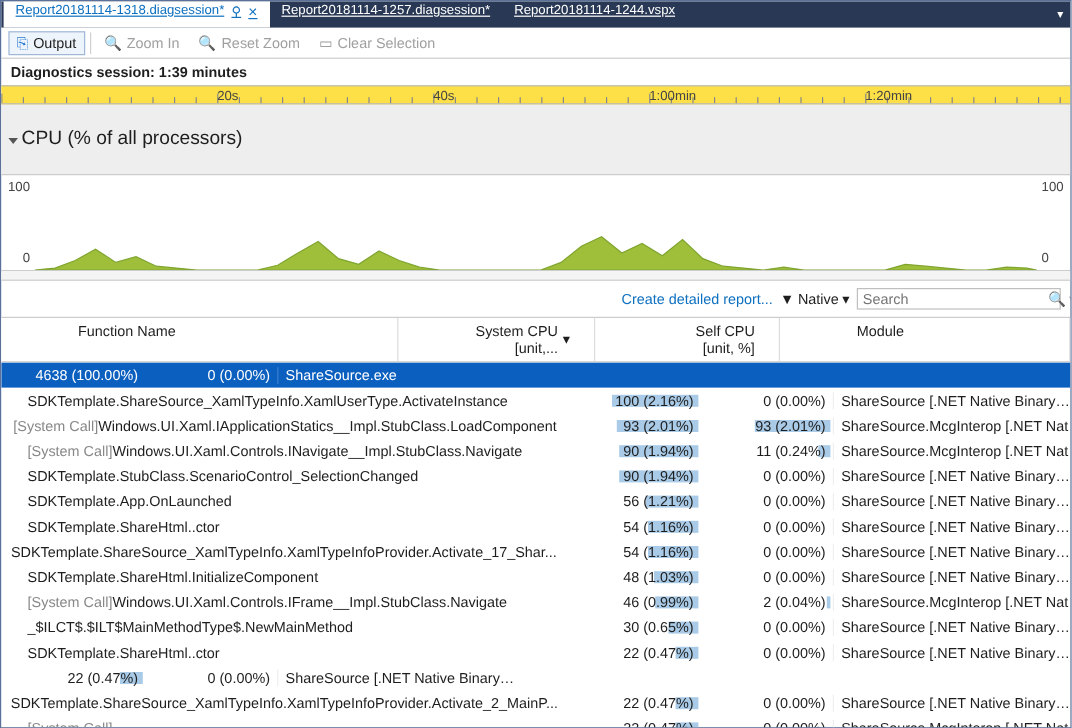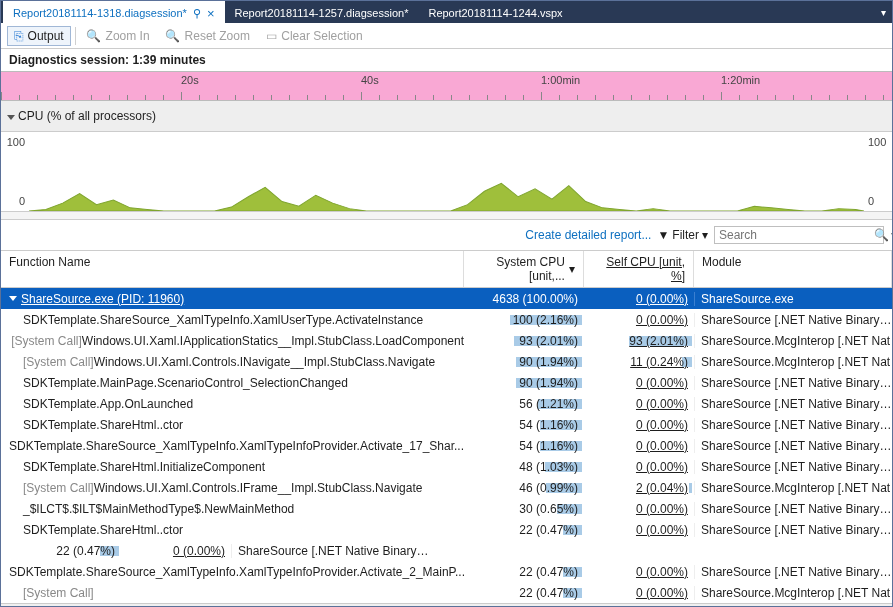--- a/index.html
+++ b/index.html
@@ -1,50 +1,50 @@
 <!DOCTYPE html>
 <html><head>
 <meta charset="utf-8">
 <style>
 * { box-sizing: border-box; margin: 0; padding: 0; }
 body { font-family: "Segoe UI", Tahoma, sans-serif; font-size: 12px; background: #fff; color: #1e1e1e; width: 893px; height: 607px; overflow: hidden; border: 1px solid #5b7199; }
 .tabs { background: #293955; height: 22px; display: flex; align-items: stretch; padding-left: 2px; }
-.tab { color: #fff; padding: 2px 10px 0 10px; display: flex; align-items: center; gap: 6px; font-size: 11px; cursor: pointer; }
+.tab { color: #fff; padding: 2px 10px 0 10px; display: flex; gap: 6px; font-size: 11px; cursor: pointer; text-decoration: underline; }
 .tab.active { background: #fff; color: #0e70c0; font-weight: normal; }
 .tab-close { font-size: 13px; line-height: 1; }
 .tab-pin { font-size: 11px; }
 .tabs-right { margin-left: auto; display: flex; align-items: center; color: #fff; padding-right: 6px; gap: 4px; }
 .tabs-right span { font-size: 10px; }
 .toolbar { height: 26px; border-bottom: 1px solid #ccc; display: flex; align-items: center; padding: 0 6px; gap: 2px; }
 .tb-btn { display: flex; align-items: center; gap: 4px; padding: 2px 6px; border: 1px solid transparent; cursor: pointer; }
 .tb-btn.primary { border: 1px solid #a0b7d6; background: #eef4fb; }
 .tb-btn.disabled { color: #a0a0a0; }
 .tb-sep { width: 1px; height: 18px; background: #d0d0d0; margin: 0 2px; }
 .session-bar { padding: 4px 8px; font-size: 12px; }
 .session-bar b { font-weight: 600; }
-.ruler { position: relative; height: 30px; border-top: 1px solid #bbb; border-bottom: 1px solid #bbb; background: #f9a8d4; }
+.ruler { position: relative; height: 16px; border-top: 1px solid #bbb; border-bottom: 1px solid #bbb; background: #fde047; }
 .ruler-lbl { position: absolute; top: 2px; font-size: 11px; color: #444; }
 .ruler-tick { position: absolute; bottom: 0; width: 1px; height: 5px; background: #888; }
 .ruler-tickL { height: 8px; }
-.cpu-hdr { background: #eeeeee; padding: 8px 6px; font-size: 12px; border-bottom: 1px solid #ccc; }
+.cpu-hdr { background: #eeeeee; padding: 20px 6px; font-size: 16px; border-bottom: 1px solid #ccc; }
 .chart-row { display: flex; height: 80px; border-bottom: 1px solid #ccc; }
 .yaxis { width: 28px; display: flex; flex-direction: column; justify-content: space-between; align-items: flex-end; padding: 4px 4px; font-size: 11px; color: #444; }
 .chart { flex: 1; position: relative; }
 .chart svg { width: 100%; height: 100%; }
 .tools-row { display: flex; align-items: center; gap: 6px; padding: 6px 8px; border-bottom: 1px solid #ccc; }
 .spacer { flex: 1; }
 .link { color: #0e70c0; cursor: pointer; }
 .filter-btn { display: flex; align-items: center; gap: 3px; cursor: pointer; }
 .search-wrap { display: flex; align-items: center; border: 1px solid #bfbfbf; padding: 1px 4px; width: 170px; }
 .search-in { border: none; outline: none; flex: 1; font-size: 12px; }
 .colhdr { display: flex; background: #fff; border-bottom: 1px solid #ccc; }
-.colhdr > div { padding: 4px 8px; font-size: 12px; border-right: 1px solid #ddd; }
+.colhdr > div { padding: 4px 20px; font-size: 12px; border-right: 1px solid #ddd; margin-left: 44px; }
 .c-name { flex: 1; }
 .c-total { width: 120px; text-align: right; display:flex; align-items:center; justify-content:flex-end; gap:4px;}
-.c-self { width: 110px; text-align: right; text-decoration: underline; }
+.c-self { width: 110px; text-align: right; }
 .c-mod { width: 198px; }
 .rows { overflow: hidden; }
 .row { display: flex; align-items: center; height: 21px; font-size: 12px; }
 .row:nth-child(even) { }
 .row .c-name { display: flex; align-items: center; padding-left: 8px; white-space: nowrap; overflow: hidden; text-overflow: ellipsis; }
 .row .indent { width: 14px; display:inline-block;}
 .row .c-total, .row .c-self { position: relative; padding-right: 6px; }
 .row .bar { position: absolute; right: 2px; top: 2px; bottom: 2px; background: #a9cbe7; z-index: 0; }
 .row .val { position: relative; z-index: 1; }
 .row .c-mod { padding-left: 6px; white-space: nowrap; overflow: hidden; text-overflow: ellipsis; border-left:1px solid #eee;}
@@ -182,21 +182,21 @@
   </div>
 </div>
 
 <div style="height:8px;background:#f4f4f4;border-bottom:1px solid #ccc"></div>
 
 <div class="tools-row">
   <div class="spacer"></div>
   <span class="link">Create detailed report...</span>
   <div class="filter-btn">
     <span>▼</span>
-    <span>Filter</span>
+    <span>Native</span>
     <span>▾</span>
   </div>
   <div class="search-wrap">
     <input class="search-in" placeholder="Search" style="">
     <span style="color:#666">🔍</span>
     <span style="color:#666;margin-left:2px">▾</span>
   </div>
 </div>
 
 <div class="colhdr">
@@ -204,24 +204,20 @@
   <div class="c-total">
       <span>System CPU [unit,...</span>
       <span>▾</span>
     </div>
   <div class="c-self">Self CPU [unit, %]</div>
   <div class="c-mod">Module</div>
 </div>
 
 <div class="rows" id="rows">
     <div class="row root-row">
-      <div class="c-name">
-        <span class="triD"></span>
-        <a>ShareSource.exe (PID: 11960)</a>
-      </div>
       <div class="c-total">
         <span class="val">4638 (100.00%)</span>
       </div>
       <div class="c-self"><span class="val">0 (0.00%)</span></div>
       <div class="c-mod">ShareSource.exe</div>
     </div>
     <div class="row">
       <div class="c-name">
         <span class="indent"></span>
         <span>SDKTemplate.ShareSource_XamlTypeInfo.XamlUserType.ActivateInstance</span>
@@ -255,21 +251,21 @@
       <div class="c-total">
         <div class="bar" style="width: 55%;"></div>
         <span class="val">90 (1.94%)</span>
       </div>
       <div class="c-self"><div class="bar" style="width: 9%;"></div><span class="val">11 (0.24%)</span></div>
       <div class="c-mod">ShareSource.McgInterop [.NET Nat</div>
     </div>
     <div class="row">
       <div class="c-name">
         <span class="indent"></span>
-        <span>SDKTemplate.MainPage.ScenarioControl_SelectionChanged</span>
+        <span>SDKTemplate.StubClass.ScenarioControl_SelectionChanged</span>
       </div>
       <div class="c-total">
         <div class="bar" style="width: 55%;"></div>
         <span class="val">90 (1.94%)</span>
       </div>
       <div class="c-self"><span class="val">0 (0.00%)</span></div>
       <div class="c-mod">ShareSource [.NET Native Binary: S</div>
     </div>
     <div class="row">
       <div class="c-name">

